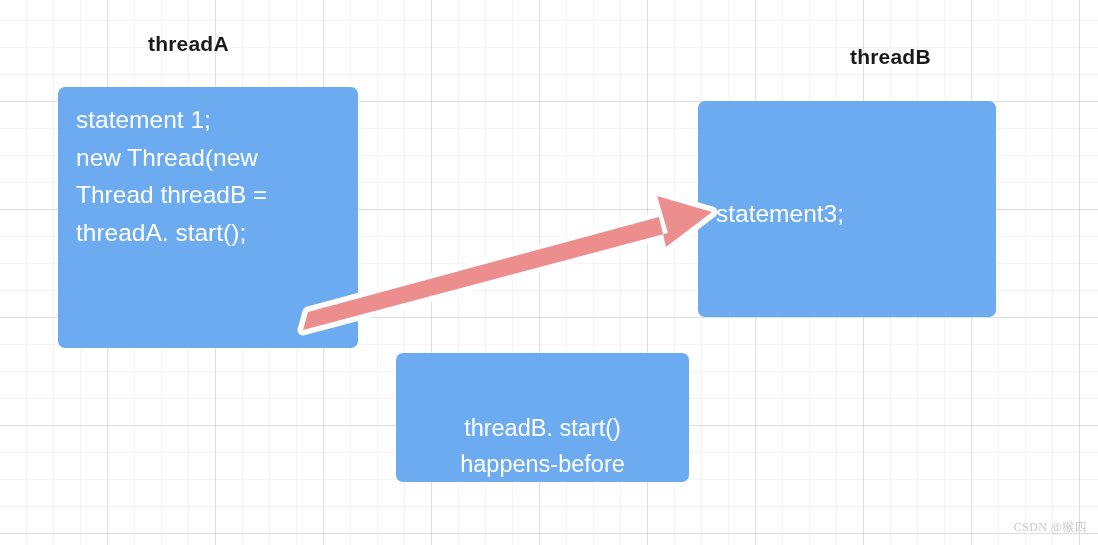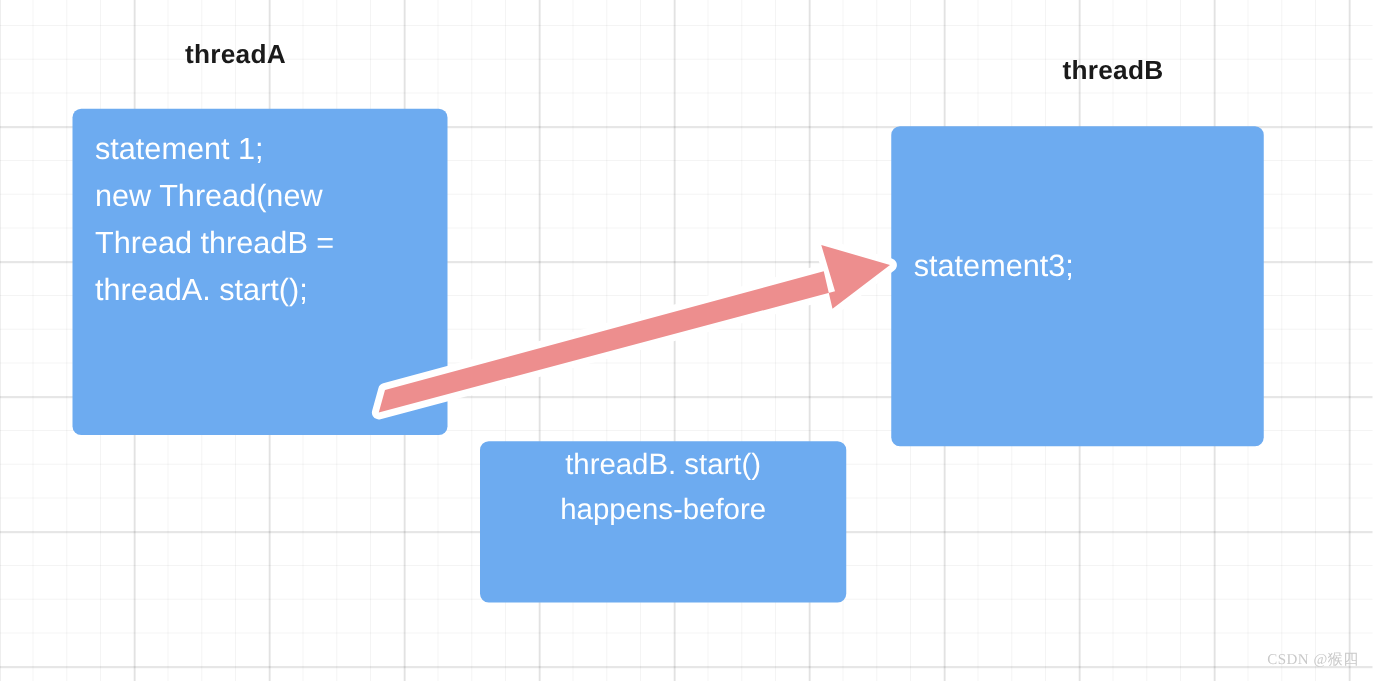--- a/index.html
+++ b/index.html
@@ -65,45 +65,45 @@
   .code-line {
     font-size: 24.5px;
     line-height: 37.5px;
     color: #ffffff;
     white-space: nowrap;
     font-weight: 400;
   }
 
   
   #thread-b-box {
-    left: 713px;
+    left: 698px;
     top: 101px;
     width: 298px;
-    height: 256px;
+    height: 216px;
   }
   #thread-b-statement {
     position: absolute;
     left: 18px;
     top: 98px;
     font-size: 24.5px;
     line-height: 30px;
     color: #ffffff;
     white-space: nowrap;
   }
 
   
   #annotation-box {
-    left: 384px;
+    left: 396px;
     top: 353px;
     width: 293px;
     height: 129px;
     display: flex;
     flex-direction: column;
     align-items: center;
-    justify-content: flex-start;
+    justify-content: flex-end;
   }
   .annotation-line {
     font-size: 23.5px;
     line-height: 36px;
     color: #ffffff;
     text-align: center;
     white-space: nowrap;
   }
 
   

